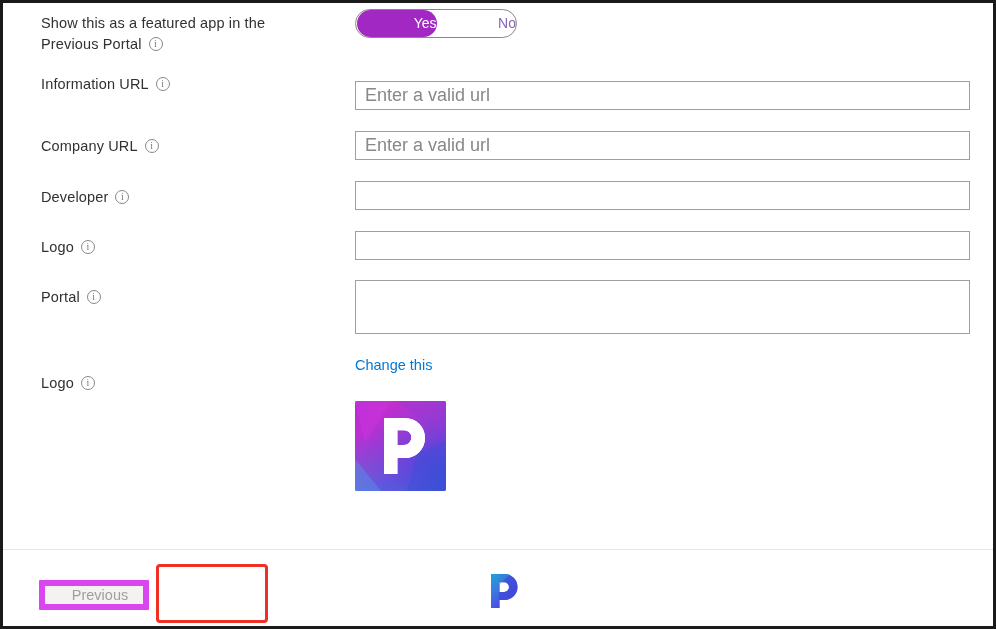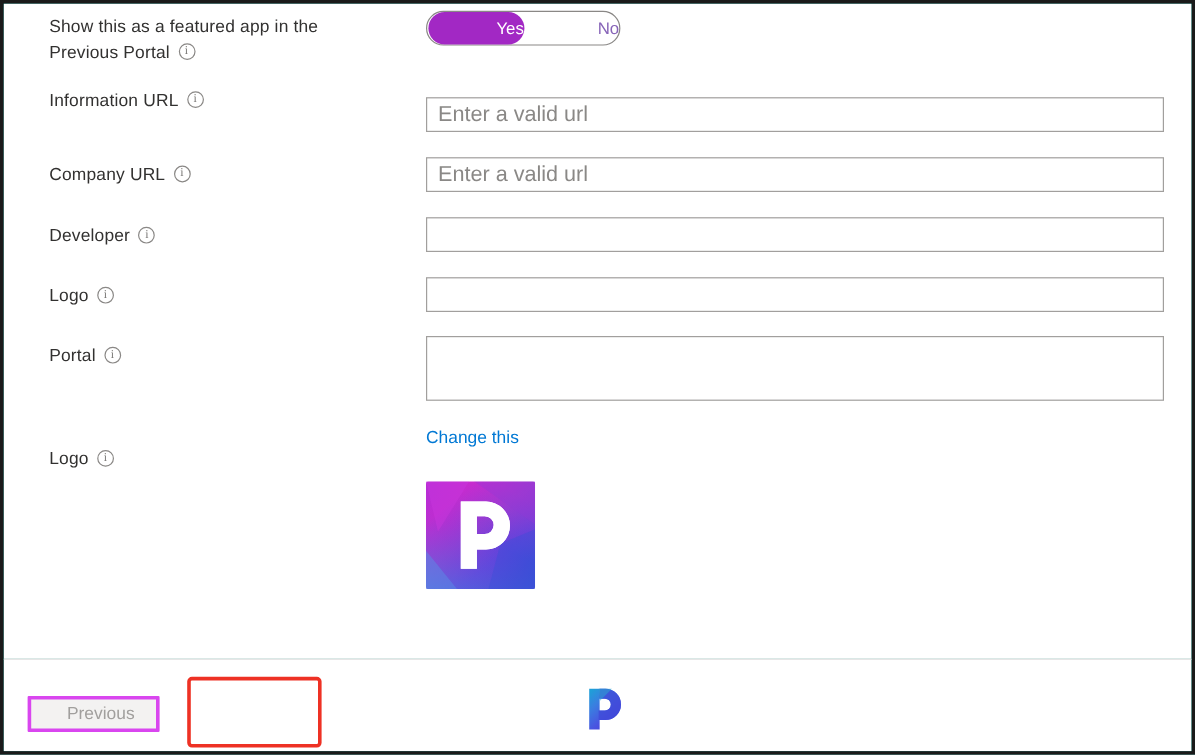--- a/index.html
+++ b/index.html
@@ -172,26 +172,26 @@
   .btn {
     position: absolute;
     box-sizing: border-box;
     font-family: "Liberation Sans", sans-serif;
     font-size: 14.5px;
     border-radius: 1px;
     cursor: pointer;
     padding: 0;
   }
   .btn-prev {
-    left: 20px;
+    left: 36px;
     top: 30px;
     width: 110px;
     height: 30px;
     background: #f3f2f1;
-    border: 3px solid #d946ef;
+    border: 6px solid #d946ef;
     color: #a19f9d;
     cursor: default;
     padding-left: 12px;
   }
   .btn-next {
     left: 161px;
     top: 28px;
     width: 96px;
     height: 32px;
     background: #0b78d0;

